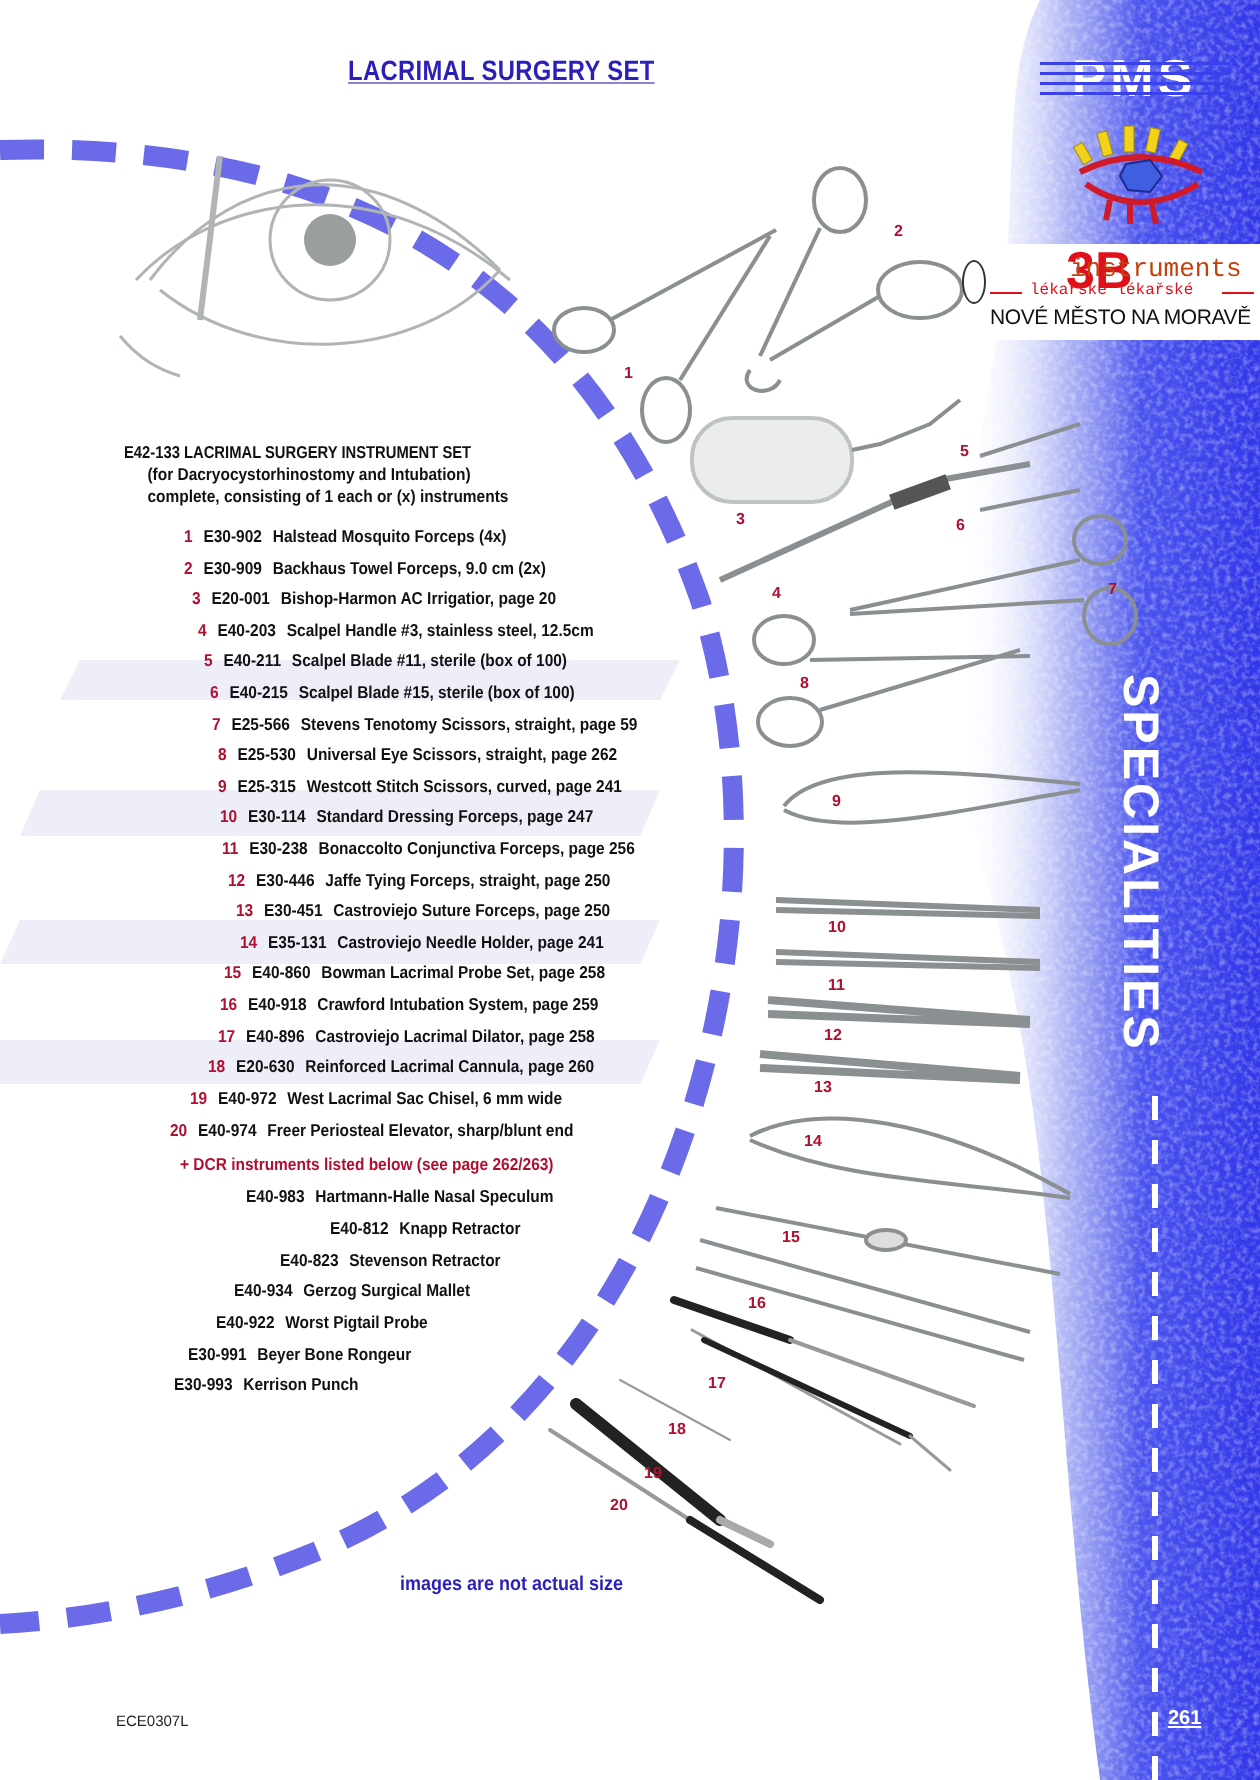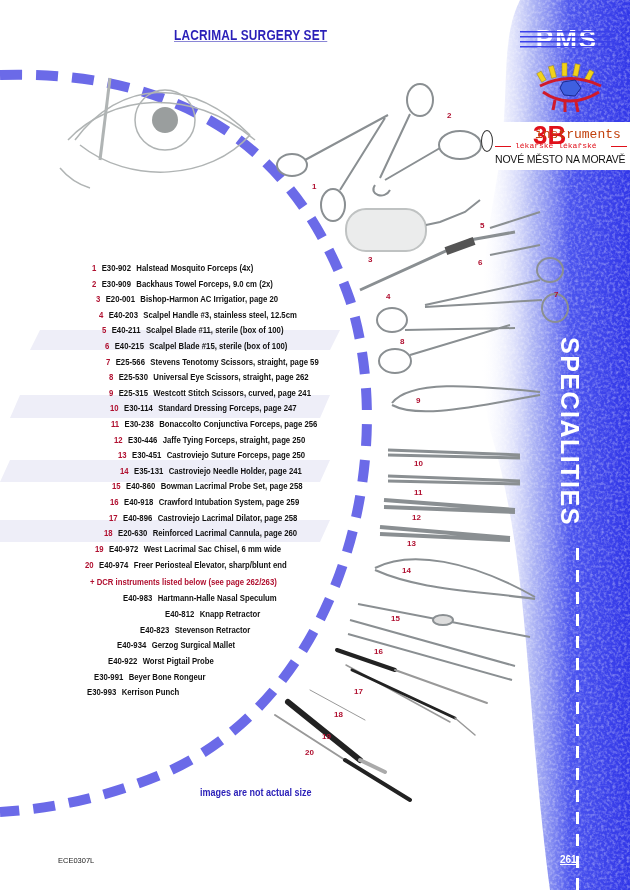--- a/index.html
+++ b/index.html
@@ -29,21 +29,21 @@
   .logo-3b .city { position:absolute; left:8px; top:31px; font-size:10.5px; color:#111; letter-spacing:-0.2px; }
   .logo-3b .circle { position:absolute; left:-6px; top:8px; width:10px; height:20px; border:1px solid #333; border-radius:50%; background:#fff; }
 
   .specialities { position:absolute; left:560px; top:337px; width:24px; height:200px; }
   .specialities span { display:block; transform:rotate(90deg); transform-origin:left top; position:absolute;
                        left:24px; top:0; white-space:nowrap; font-size:25px; font-weight:bold; color:#ffffff;
                        letter-spacing:1.5px; }
   .vdash { position:absolute; left:576px; top:548px; width:3px; height:342px;
            background:repeating-linear-gradient(to bottom, #ffffff 0 12px, transparent 12px 22px); }
 
-  .page-num { position:absolute; left:560px; top:854px; font-size:10px; font-weight:bold; color:#ffffff;text-decoration:underline; }
+  .page-num { position:absolute; left:584px; top:854px; font-size:10px; font-weight:bold; color:#ffffff;text-decoration:underline; }
   .code { position:absolute; left:58px; top:856px; font-size:7.5px; color:#222; }
 
   .set-block { position:absolute; left:62px; top:221px; font-size:8.6px; font-weight:bold; color:#111; line-height:11px; }
   .set-block .head { transform:scaleX(0.86); transform-origin:left; white-space:nowrap; }
   .set-block .sub { padding-left:13px; transform:scaleX(0.9); transform-origin:left; white-space:nowrap; }
 
   .items { position:absolute; left:0; top:0; }
   .item { position:absolute; font-size:8.6px; font-weight:bold; color:#111; white-space:nowrap;
           transform:scaleX(0.9); transform-origin:left; }
   .item .num { color:#b01030; margin-right:6px; }
@@ -217,20 +217,25 @@
     <span class="sub">lékařské lékařské</span>
     <div class="line-r"></div>
     <span class="city">NOVÉ MĚSTO NA MORAVĚ</span>
   </div>
 
   <div class="specialities">
     <span>SPECIALITIES</span>
   </div>
   <div class="vdash"></div>
 
+  <div class="set-block">
+    <div class="head">E42-133  LACRIMAL SURGERY INSTRUMENT SET</div>
+    <div class="sub">(for Dacryocystorhinostomy and Intubation)</div>
+    <div class="sub">complete, consisting of 1 each or (x) instruments</div>
+  </div>
 
   <div class="items">
     <div class="item" style="left:92px;top:263px"><span class="num">1</span><span class="code-s">E30-902</span><span>Halstead Mosquito Forceps (4x)</span></div>
     <div class="item" style="left:92px;top:279px"><span class="num">2</span><span class="code-s">E30-909</span><span>Backhaus Towel Forceps, 9.0 cm (2x)</span></div>
     <div class="item" style="left:96px;top:294px"><span class="num">3</span><span class="code-s">E20-001</span><span>Bishop-Harmon AC Irrigatior, page 20</span></div>
     <div class="item" style="left:99px;top:310px"><span class="num">4</span><span class="code-s">E40-203</span><span>Scalpel Handle #3, stainless steel, 12.5cm</span></div>
     <div class="item" style="left:102px;top:325px"><span class="num">5</span><span class="code-s">E40-211</span><span>Scalpel Blade #11, sterile (box of 100)</span></div>
     <div class="item" style="left:105px;top:341px"><span class="num">6</span><span class="code-s">E40-215</span><span>Scalpel Blade #15, sterile (box of 100)</span></div>
     <div class="item" style="left:106px;top:357px"><span class="num">7</span><span class="code-s">E25-566</span><span>Stevens Tenotomy Scissors, straight, page 59</span></div>
     <div class="item" style="left:109px;top:372px"><span class="num">8</span><span class="code-s">E25-530</span><span>Universal Eye Scissors, straight, page 262</span></div>

